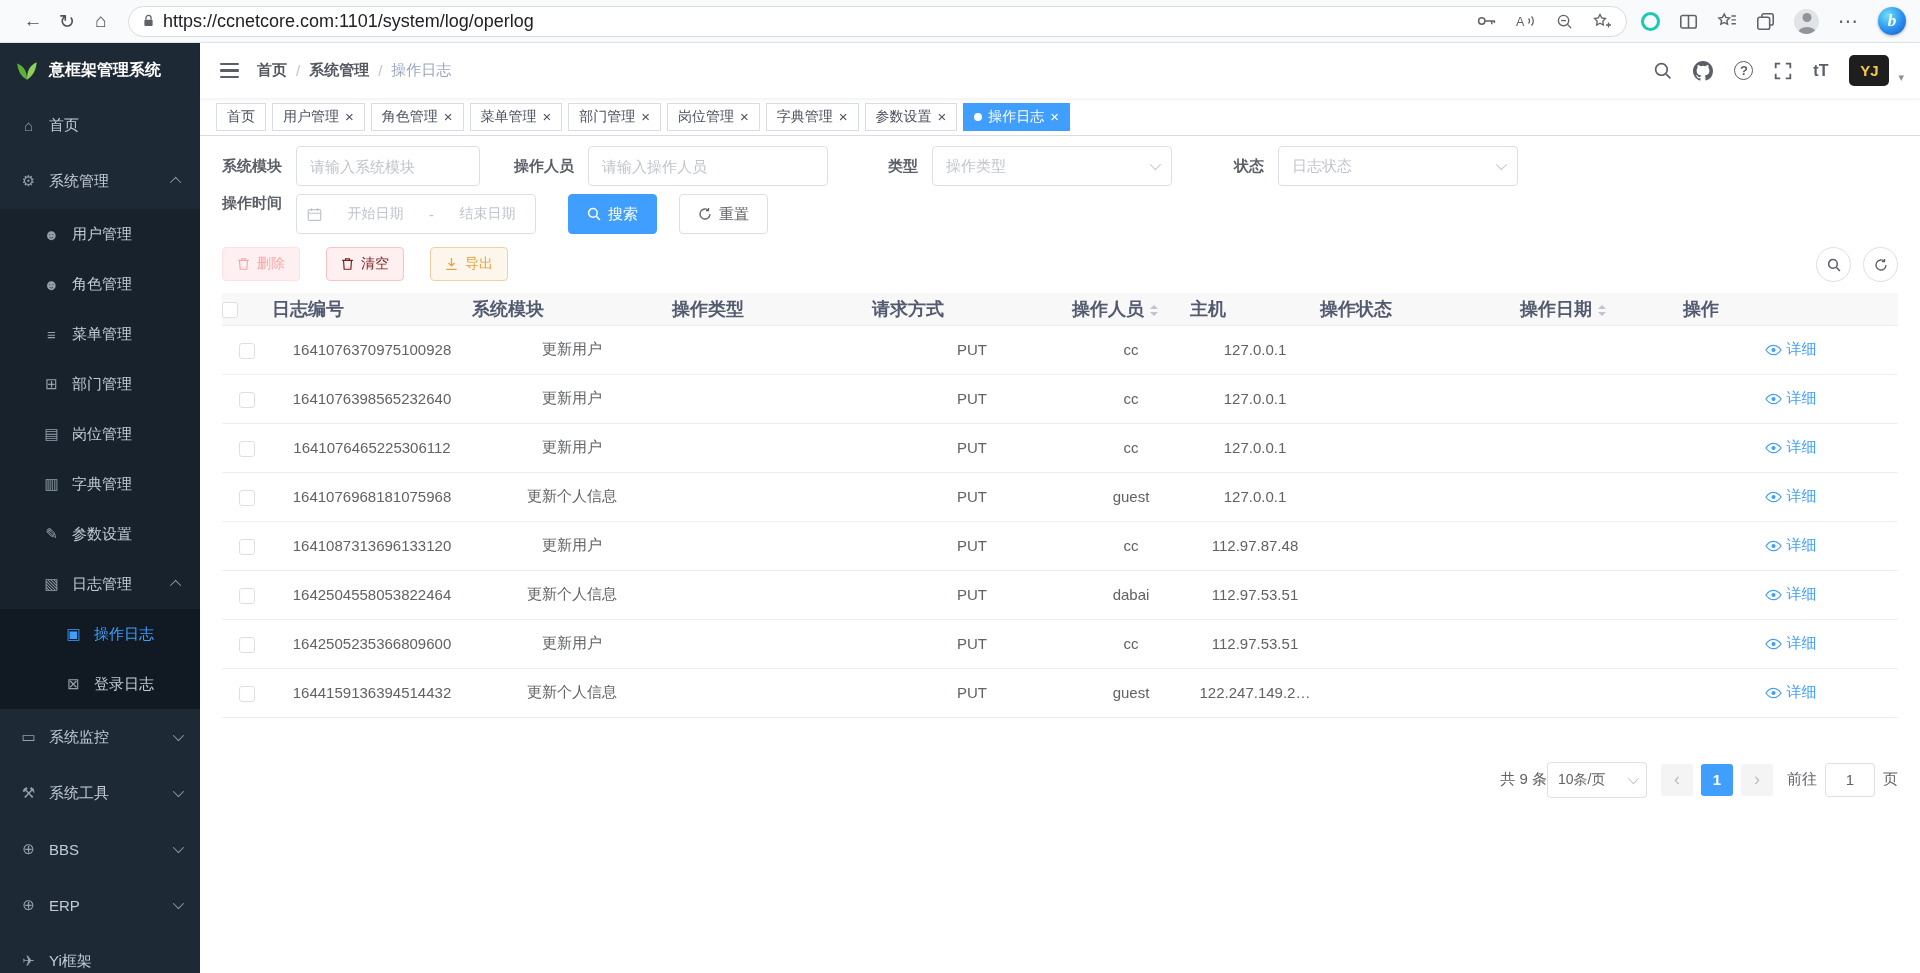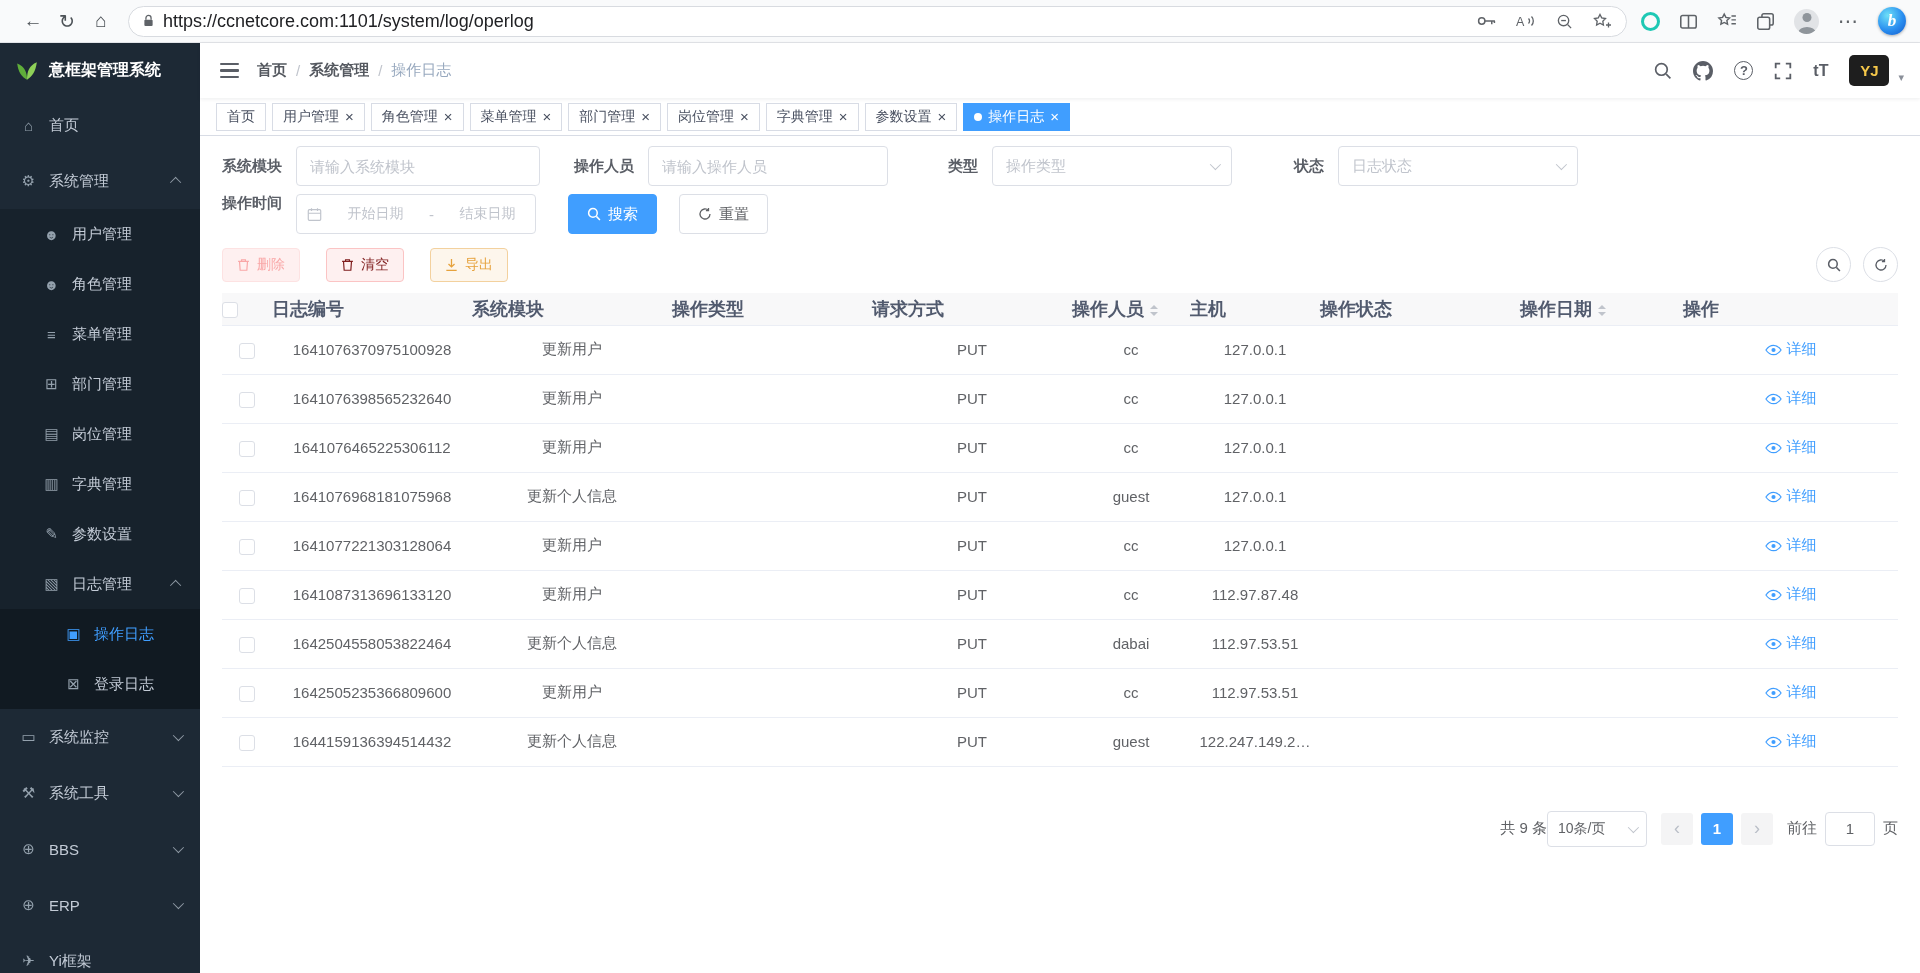--- a/index.html
+++ b/index.html
@@ -57,34 +57,34 @@
 
 
 .content{flex:1;padding:10px 22px 0;overflow:hidden}
 .filter-row{display:flex;align-items:center;margin-bottom:8px}
 .filter-row2{display:flex;margin-bottom:13px}
 .f-group{display:flex;align-items:center}
 .f-label{font-size:15px;color:#5a5e66;font-weight:600;margin-right:14px;white-space:nowrap}
 .g1{margin-right:34px}.g2{margin-right:60px}.g3{margin-right:62px}
 .input{height:40px;border:1px solid #dcdfe6;border-radius:4px;padding:0 13px;font-size:15px;color:#606266;background:#fff;outline:none}
 .input::placeholder{color:#c0c4cc}
-.w222{width:244px}.w240{width:240px}
+.w222{width:184px}.w240{width:240px}
 .select{height:40px;border:1px solid #dcdfe6;border-radius:4px;background:#fff;display:flex;align-items:center;justify-content:space-between;padding:0 13px;cursor:pointer}
 .ph{color:#c0c4cc;font-size:15px}
 .sel-caret{width:8px;height:8px;border-right:1.4px solid #c0c4cc;border-bottom:1.4px solid #c0c4cc;transform:rotate(45deg) translateY(-2px);flex-shrink:0}
 .daterange{width:240px;height:40px;border:1px solid #dcdfe6;border-radius:4px;background:#fff;display:flex;align-items:center;padding:0 10px;gap:16px;color:#c0c4cc;margin-right:32px}
 .daterange .dr{flex:1;text-align:center;font-size:14px;color:#c0c4cc;white-space:nowrap}
 .d-sep{color:#c0c4cc}
 .btn{height:40px;padding:0 18px;border-radius:4px;font-size:15px;display:inline-flex;align-items:center;gap:7px;cursor:pointer;border:1px solid #dcdfe6;background:#fff;color:#606266;font-family:inherit}
 .btn-primary{background:#409eff;border-color:#409eff;color:#fff;margin-right:22px}
 .btn-sm{height:34px;padding:0 14px;font-size:14px;border-radius:4px}
 .btn-danger{color:#7f1d1d;background:#fef0f0;border-color:#fbc4c4;margin-right:26px}
 .btn-danger.disabled{color:#f9a7a7;border-color:#fde2e2;cursor:not-allowed}
 .btn-warning{color:#e6a23c;background:#fdf6ec;border-color:#f3d19e}
-.toolbar-row{display:flex;align-items:center;margin-bottom:11px}
+.toolbar-row{display:flex;align-items:flex-start;margin-bottom:11px}
 .tool-circles{margin-left:auto;display:flex;gap:12px}
 .circle-btn{width:35px;height:35px;border-radius:50%;border:1px solid #dcdfe6;background:#fff;display:flex;align-items:center;justify-content:center;color:#5a5e66;cursor:pointer}
 
 
 table.grid{width:100%;border-collapse:collapse;table-layout:fixed}
 .grid th{height:32px;background:#f8f8f9;color:#515a6e;font-weight:bold;font-size:18px;text-align:left;border-bottom:1px solid #ebeef5;white-space:nowrap}
 .grid td{height:49px;font-size:15px;color:#606266;text-align:center;border-bottom:1px solid #ebeef5;white-space:nowrap;overflow:hidden;text-overflow:ellipsis}
 .cbx{width:16px;height:16px;border:1px solid #dcdfe6;border-radius:3px;background:#fff;display:inline-block;vertical-align:middle;cursor:pointer}
 .sorts{display:inline-flex;flex-direction:column;margin-left:6px;vertical-align:middle;cursor:pointer}
 .sorts i{width:0;height:0;border:4.5px solid transparent;display:block}
@@ -590,124 +590,104 @@
                 <span class="link">
                   <svg viewBox="0 0 18 12" width="17" height="12">
                     <path d="M1 6C3.2 2.7 6 1 9 1s5.8 1.7 8 5c-2.2 3.3-5 5-8 5S3.2 9.3 1 6z" fill="none" stroke="currentColor" stroke-width="1.3"></path>
                     <circle cx="9" cy="6" r="2.2" fill="currentColor"></circle>
                   </svg>
                   <span>详细</span>
                 </span>
               </td>
             </tr>
 
+
             <tr>
               <td><span class="cbx"></span></td>
-              <td>1641077221303128064</td>
+              <td>1641087313696133120</td>
               <td>更新用户</td>
               <td></td>
               <td>PUT</td>
               <td>cc</td>
-              <td>127.0.0.1</td>
+              <td>112.97.87.48</td>
               <td></td>
               <td></td>
               <td>
                 <span class="link">
                   <svg viewBox="0 0 18 12" width="17" height="12">
                     <path d="M1 6C3.2 2.7 6 1 9 1s5.8 1.7 8 5c-2.2 3.3-5 5-8 5S3.2 9.3 1 6z" fill="none" stroke="currentColor" stroke-width="1.3"></path>
                     <circle cx="9" cy="6" r="2.2" fill="currentColor"></circle>
                   </svg>
                   <span>详细</span>
                 </span>
               </td>
             </tr>
 
             <tr>
               <td><span class="cbx"></span></td>
-              <td>1641087313696133120</td>
-              <td>更新用户</td>
+              <td>1642504558053822464</td>
+              <td>更新个人信息</td>
               <td></td>
               <td>PUT</td>
-              <td>cc</td>
-              <td>112.97.87.48</td>
+              <td>dabai</td>
+              <td>112.97.53.51</td>
               <td></td>
               <td></td>
               <td>
                 <span class="link">
                   <svg viewBox="0 0 18 12" width="17" height="12">
                     <path d="M1 6C3.2 2.7 6 1 9 1s5.8 1.7 8 5c-2.2 3.3-5 5-8 5S3.2 9.3 1 6z" fill="none" stroke="currentColor" stroke-width="1.3"></path>
                     <circle cx="9" cy="6" r="2.2" fill="currentColor"></circle>
                   </svg>
                   <span>详细</span>
                 </span>
               </td>
             </tr>
 
             <tr>
               <td><span class="cbx"></span></td>
-              <td>1642504558053822464</td>
-              <td>更新个人信息</td>
+              <td>1642505235366809600</td>
+              <td>更新用户</td>
               <td></td>
               <td>PUT</td>
-              <td>dabai</td>
+              <td>cc</td>
               <td>112.97.53.51</td>
               <td></td>
               <td></td>
               <td>
                 <span class="link">
                   <svg viewBox="0 0 18 12" width="17" height="12">
                     <path d="M1 6C3.2 2.7 6 1 9 1s5.8 1.7 8 5c-2.2 3.3-5 5-8 5S3.2 9.3 1 6z" fill="none" stroke="currentColor" stroke-width="1.3"></path>
                     <circle cx="9" cy="6" r="2.2" fill="currentColor"></circle>
                   </svg>
                   <span>详细</span>
                 </span>
               </td>
             </tr>
 
             <tr>
               <td><span class="cbx"></span></td>
-              <td>1642505235366809600</td>
-              <td>更新用户</td>
+              <td>1644159136394514432</td>
+              <td>更新个人信息</td>
               <td></td>
               <td>PUT</td>
-              <td>cc</td>
-              <td>112.97.53.51</td>
+              <td>guest</td>
+              <td>122.247.149.2…</td>
               <td></td>
               <td></td>
               <td>
                 <span class="link">
                   <svg viewBox="0 0 18 12" width="17" height="12">
                     <path d="M1 6C3.2 2.7 6 1 9 1s5.8 1.7 8 5c-2.2 3.3-5 5-8 5S3.2 9.3 1 6z" fill="none" stroke="currentColor" stroke-width="1.3"></path>
                     <circle cx="9" cy="6" r="2.2" fill="currentColor"></circle>
                   </svg>
                   <span>详细</span>
                 </span>
               </td>
             </tr>
-
-            <tr>
-              <td><span class="cbx"></span></td>
-              <td>1644159136394514432</td>
-              <td>更新个人信息</td>
-              <td></td>
-              <td>PUT</td>
-              <td>guest</td>
-              <td>122.247.149.2…</td>
-              <td></td>
-              <td></td>
-              <td>
-                <span class="link">
-                  <svg viewBox="0 0 18 12" width="17" height="12">
-                    <path d="M1 6C3.2 2.7 6 1 9 1s5.8 1.7 8 5c-2.2 3.3-5 5-8 5S3.2 9.3 1 6z" fill="none" stroke="currentColor" stroke-width="1.3"></path>
-                    <circle cx="9" cy="6" r="2.2" fill="currentColor"></circle>
-                  </svg>
-                  <span>详细</span>
-                </span>
-              </td>
-            </tr>
           </tbody>
       </table>
 
       <div class="pagination">
         <span>共 9 条</span>
         <div class="pg-select">
           <span>10条/页</span>
           <i class="sel-caret"></i>
         </div>
         <div class="pg-group">

